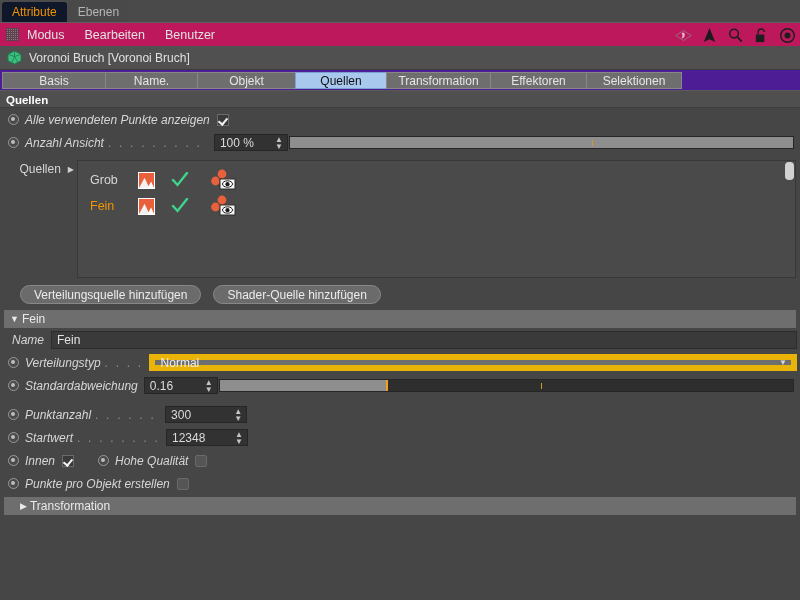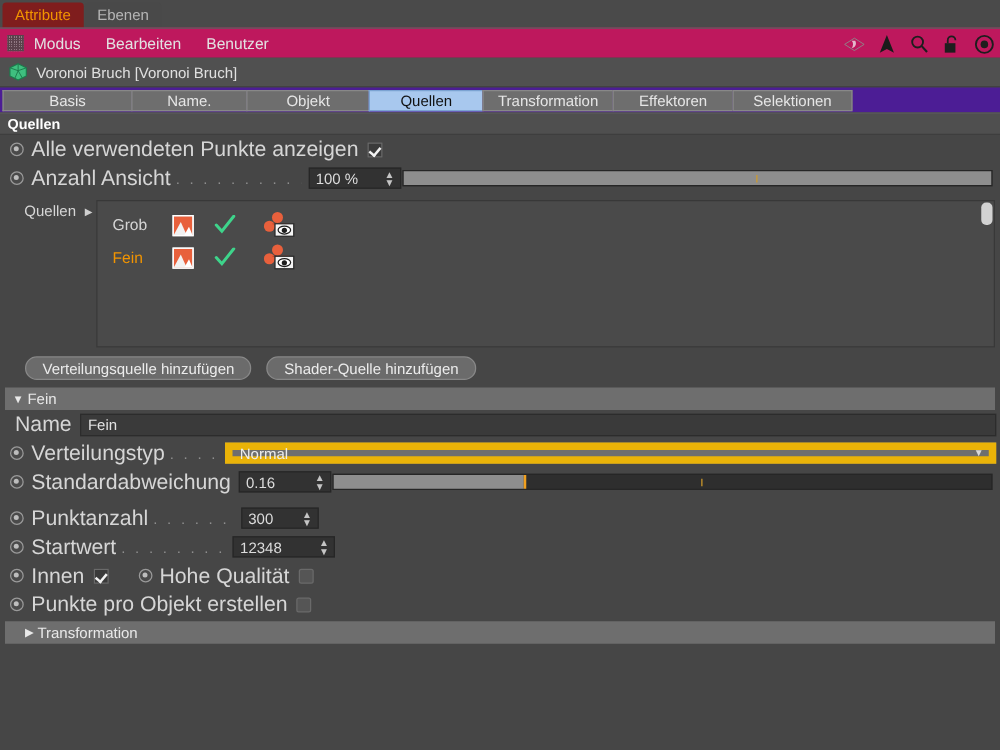--- a/index.html
+++ b/index.html
@@ -38,21 +38,21 @@
     padding: 0 10px;
     font-size: 12px;
     border-top-left-radius: 3px;
     border-top-right-radius: 3px;
     color: #b6b6b6;
     background: #494949;
     margin-right: 1px;
     cursor: default;
   }
   .toptab.active {
-    background: #7f1d1d;
+    background: #0f172a;
     color: #f29400;
   }
 
   
   .menubar {
     height: 24px;
     background: #be185d;
     display: flex;
     align-items: center;
     padding-left: 6px;
@@ -176,21 +176,21 @@
     background: #4a4a4a;
   }
   .bullet::after {
     content: "";
     position: absolute;
     left: 2px; top: 2px;
     width: 4px; height: 4px;
     border-radius: 50%;
     background: #bdbdbd;
   }
-  .lbl { font-size: 17px; color: #d6d6d6; white-space: nowrap; }
+  .lbl { font-size: 12px; color: #d6d6d6; white-space: nowrap; font-style: italic; }
   .dots {
     flex: none;
     color: #8f8f8f;
     letter-spacing: 2.2px;
     font-size: 12px;
     margin: 0 4px 0 4px;
     overflow: hidden;
     white-space: nowrap;
   }
   .chk {
@@ -573,21 +573,21 @@
       <span class="fill" style="width:29%"></span>
       <span class="mark" style="left:29%"></span>
       <span class="tick" style="left:56%"></span>
     </span>
   </div>
 
   <div class="row" style="margin-top:6px">
     <span class="bullet"></span>
     <span class="lbl">Punktanzahl</span>
     <span class="dots" style="width:66px">. . . . . . . . .</span>
-    <span class="numfield" style="width:62px">
+    <span class="numfield" style="width:82px">
       <span>300</span>
       <span class="spin">▲<br>▼</span>
     </span>
   </div>
 
   <div class="row">
     <span class="bullet"></span>
     <span class="lbl">Startwert</span>
     <span class="dots" style="width:85px">. . . . . . . . . . .</span>
     <span class="numfield" style="width:82px">

